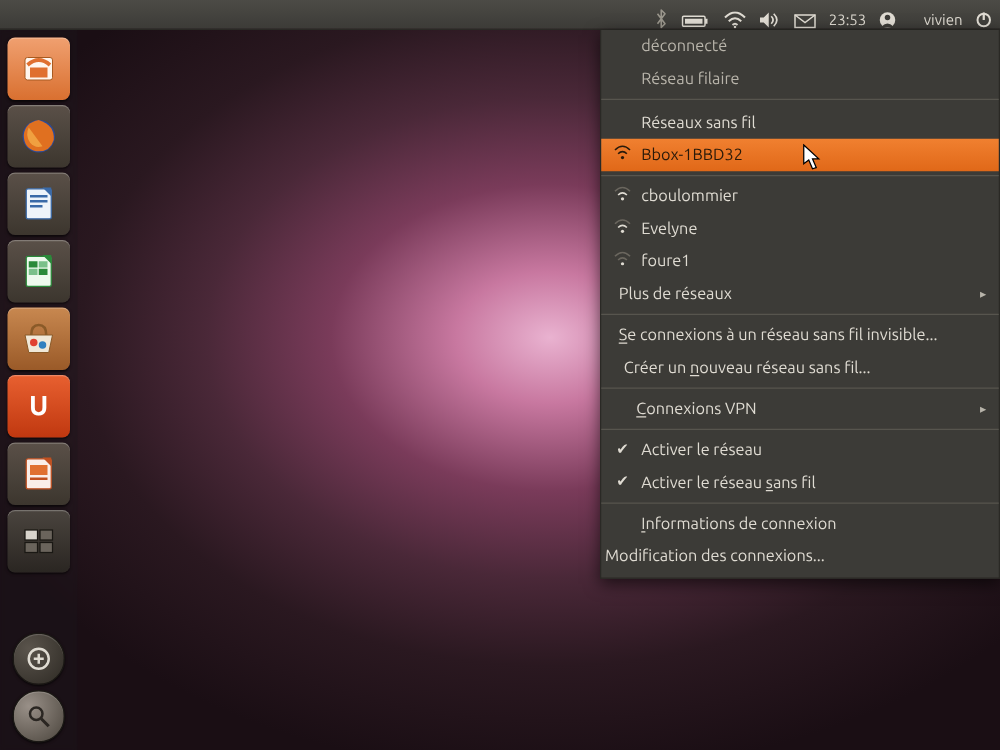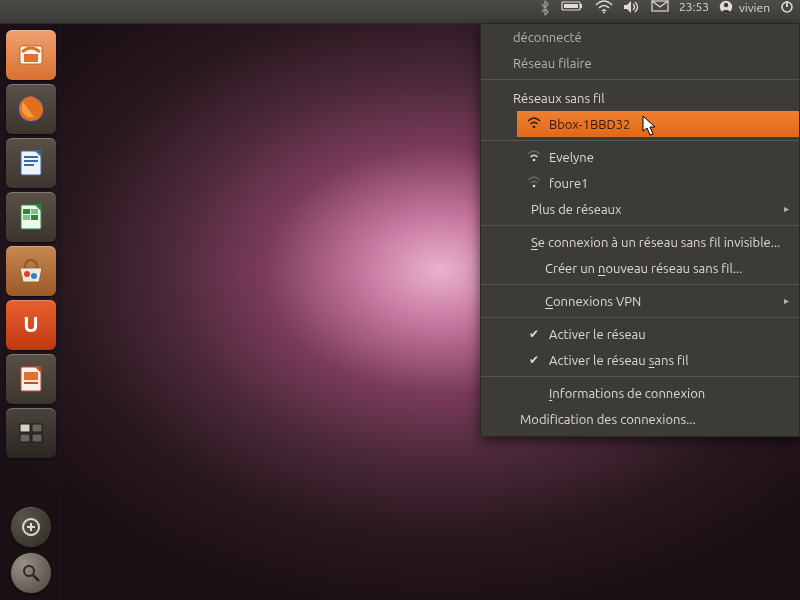--- a/index.html
+++ b/index.html
@@ -7,28 +7,28 @@
   body {
     background: radial-gradient(ellipse 500px 350px at 55% 45%, #e9b2d0 0%, #c878a0 15%, #7a3b5a 35%, #4a2838 55%, #2a1820 75%, #1a0e14 100%);
     position: relative;
   }
 
   
   .top-panel {
     position: absolute; top: 0; left: 0; right: 0; height: 24px;
     background: linear-gradient(to bottom, #4c4b46 0%, #3c3b37 100%);
     border-bottom: 1px solid #2a2925;
-    display: flex; align-items: flex-start; justify-content: flex-end;
+    display: flex; align-items: flex-end; justify-content: flex-end;
     padding: 0 6px; gap: 10px;
     color: #dfdbd2; font-size: 12px;
     z-index: 50;
   }
   .top-panel .tray-icon { display: flex; align-items: center; }
   .top-panel svg { display: block; }
-  .user-area { display: flex; align-items: center; gap: 6px; }
+  .user-area { display: flex; align-items: center; gap: 22px; }
 
   
   .launcher {
     position: absolute; top: 24px; left: 0; bottom: 0; width: 62px;
     background: rgba(30,24,28,0.35);
     backdrop-filter: blur(2px);
     display: flex; flex-direction: column; align-items: center;
     padding-top: 6px; gap: 4px;
     z-index: 40;
   }
@@ -69,21 +69,21 @@
   }
   .menu-row {
     padding: 4px 14px 4px 32px;
     line-height: 18px;
     position: relative;
     white-space: nowrap;
   }
   .menu-row.header { color: #b8b4aa; }
   .menu-row.sub { color: #b8b4aa; }
   .menu-row.section-label { color: #dfdbd2; padding-top:6px;}
-  .menu-row.interactive { cursor: default; margin-left: 36px; }
+  .menu-row.interactive { cursor: default; }
   .menu-row.highlight {
     background: linear-gradient(to bottom, #f08030, #e06818);
     color: #2a1a0a;
   }
   .menu-row .wifi-mini {
     position: absolute; left: 10px; top: 50%; transform: translateY(-50%);
   }
   .menu-row .check {
     position: absolute; left: 12px; top: 50%; transform: translateY(-50%);
     font-size: 12px;
@@ -258,40 +258,50 @@
   <div class="menu-sep"></div>
 
   <div class="menu-row interactive">
     <span class="wifi-mini">
       <svg width="14" height="12" viewBox="0 0 14 12">
           <path d="M1 4 Q7 -2 13 4" stroke="#6a665e" stroke-width="1.3" fill="none"></path>
           <path d="M3.5 7 Q7 3.5 10.5 7" stroke="#dfdbd2" stroke-width="1.3" fill="none"></path>
           <circle cx="7" cy="10" r="1.3" fill="#dfdbd2"></circle>
         </svg>
     </span>
+    <span>cboulommier</span>
+  </div>
+  <div class="menu-row interactive">
+    <span class="wifi-mini">
+      <svg width="14" height="12" viewBox="0 0 14 12">
+          <path d="M1 4 Q7 -2 13 4" stroke="#6a665e" stroke-width="1.3" fill="none"></path>
+          <path d="M3.5 7 Q7 3.5 10.5 7" stroke="#dfdbd2" stroke-width="1.3" fill="none"></path>
+          <circle cx="7" cy="10" r="1.3" fill="#dfdbd2"></circle>
+        </svg>
+    </span>
     <span>Evelyne</span>
   </div>
   <div class="menu-row interactive">
     <span class="wifi-mini">
       <svg width="14" height="12" viewBox="0 0 14 12">
           <path d="M1 4 Q7 -2 13 4" stroke="#6a665e" stroke-width="1.3" fill="none"></path>
           <path d="M3.5 7 Q7 3.5 10.5 7" stroke="#6a665e" stroke-width="1.3" fill="none"></path>
           <circle cx="7" cy="10" r="1.3" fill="#dfdbd2"></circle>
         </svg>
     </span>
     <span>foure1</span>
   </div>
 
   <div class="menu-row interactive has-sub" style="padding-left:14px">Plus de réseaux</div>
   <div class="menu-sep"></div>
 
   <div class="menu-row interactive" style="padding-left:14px">
-    <span class="mn-underline">S</span><span>e connexion à un réseau sans fil invisible...</span>
-  </div>
-  <div class="menu-row interactive" style="padding-left:28px">
+    <span class="mn-underline">S</span><span>e connexions à un réseau sans fil invisible...</span>
+  </div>
+  <div class="menu-row interactive" style="padding-left:18px">
     <span>Créer un </span><span class="mn-underline">n</span><span>ouveau réseau sans fil...</span>
   </div>
   <div class="menu-sep"></div>
 
   <div class="menu-row interactive has-sub" style="padding-left:28px">
     <span class="mn-underline">C</span><span>onnexions VPN</span>
   </div>
   <div class="menu-sep"></div>
 
   <div class="menu-row interactive">

